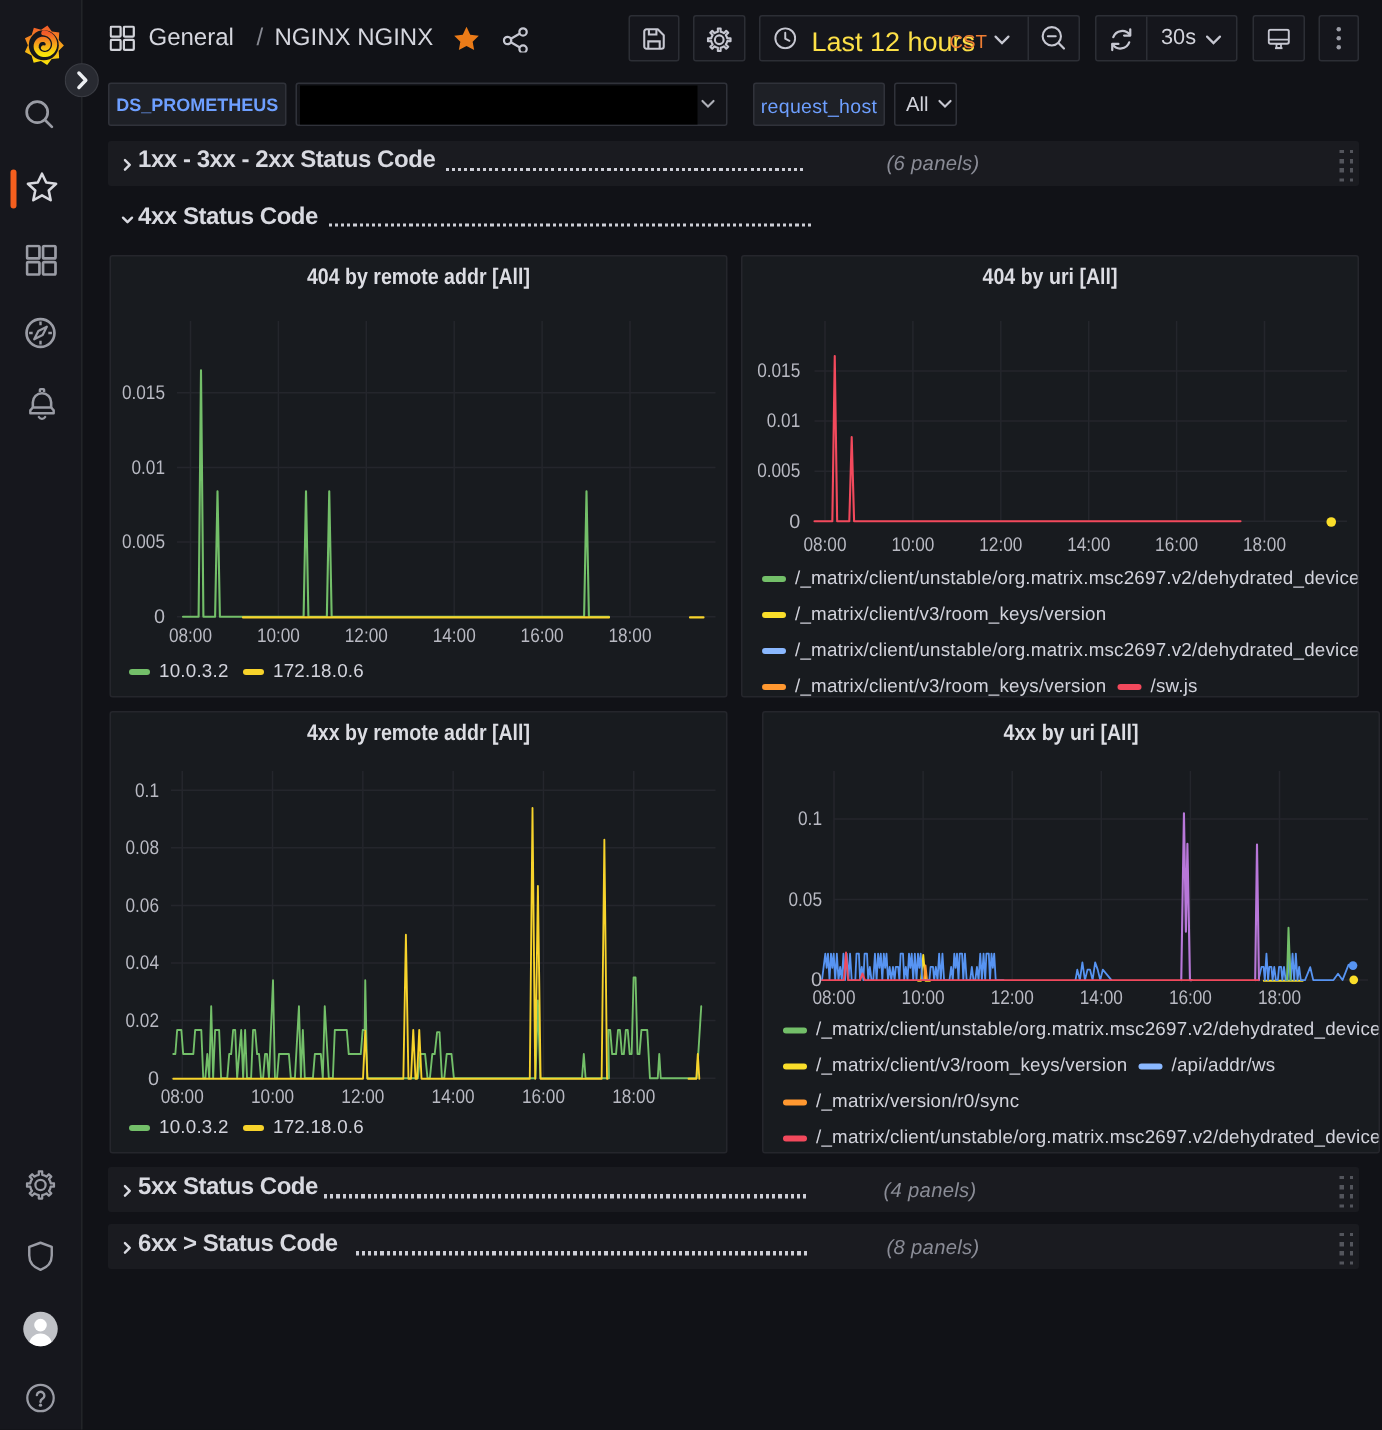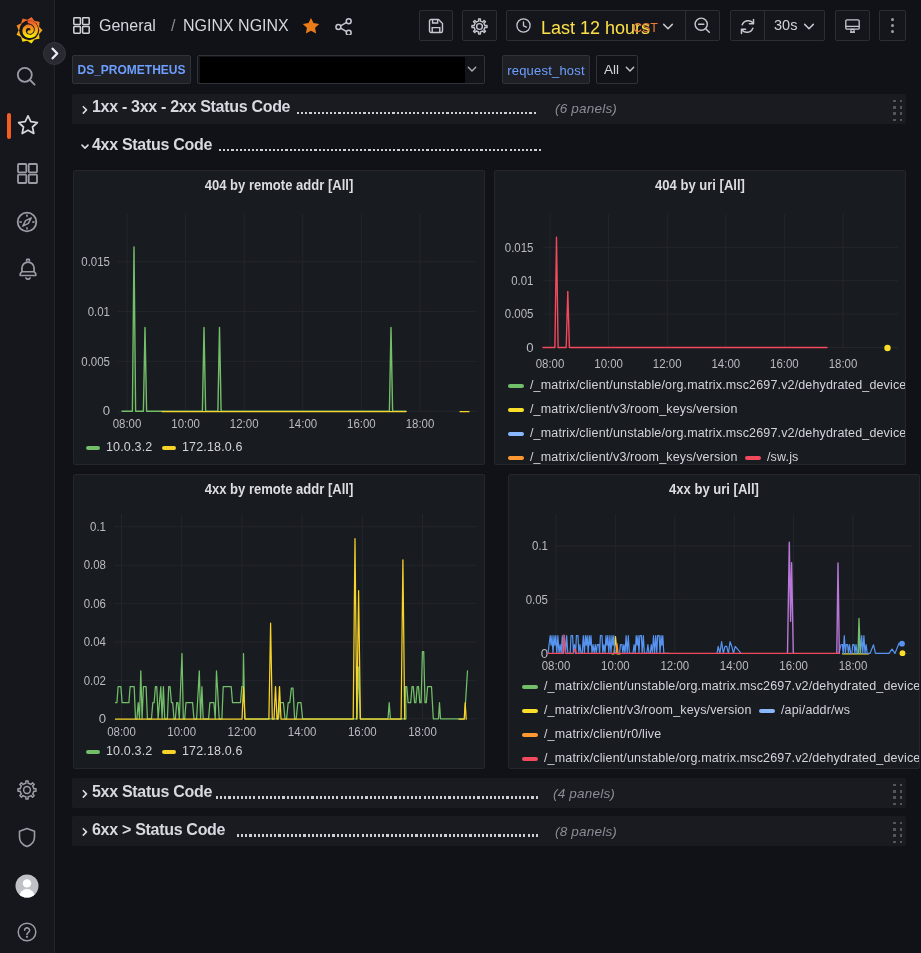--- a/index.html
+++ b/index.html
@@ -3,21 +3,21 @@
 * { margin:0; padding:0; box-sizing:border-box; }
 html,body { width:921px; height:953px; background:#111217; font-family:"Liberation Sans",sans-serif; overflow:hidden; }
 .abs { position:absolute; }
 #sidebar { position:absolute; left:0; top:0; width:55px; height:953px; background:#16171d; border-right:1px solid #222428; }
 .panel { position:absolute; width:412px; height:295px; background:#181b1f; border:1px solid #25262c; border-radius:2px; overflow:hidden; }
 .ptitle { position:absolute; left:0; top:4.5px; width:410px; text-align:center; font-size:15px; font-weight:bold; color:#dcdde3; transform:scaleX(0.87); transform-origin:center; }
 .lmark { position:absolute; height:4px; border-radius:2px; }
 .ltext { position:absolute; font-size:12.5px; color:#d2d3dc; white-space:nowrap; letter-spacing:0.15px; }
 .rowbox { position:absolute; left:72px; width:834px; height:30px; background:#1a1b20; border-radius:2px; }
 .rowtitle { position:absolute; font-size:16px; font-weight:bold; color:#d8d9e0; white-space:nowrap; letter-spacing:-0.3px; }
-.pcount { position:absolute; font-size:13.5px; font-style:italic; color:#8a8c96; letter-spacing:0.2px; }
+.pcount { position:absolute; font-size:13.5px; font-style:italic; color:#8a8c96; letter-spacing:0.2px;margin-left:36px; }
 .navbtn { position:absolute; top:10px; height:31px; border:1px solid #2c2e35; border-radius:2px; background:#15161c; }
 .varbox { position:absolute; top:55px; height:29px; background:#1e2026; border:1px solid #30323a; border-radius:2px; color:#6e9fff; font-weight:bold; font-size:12px; text-align:center; }
 </style></head><body>
 <div id="sidebar"></div>
 <svg style="position:absolute;left:15px;top:16px" width="28" height="28" viewBox="0 0 28 28">
 <defs>
       <linearGradient id="glg" x1="0" y1="0" x2="0" y2="1">
 <stop offset="0" stop-color="#f1592a"></stop>
         <stop offset="1" stop-color="#f9e60a"></stop>
       </linearGradient>
@@ -352,15 +352,15 @@
       <circle cx="394" cy="169.7" r="2.9" fill="#5794f2"></circle>
       <circle cx="394.5" cy="179.2" r="2.9" fill="#fade2a"></circle>
     </svg>
 <div class="lmark" style="left:13px;top:210px;background:#73bf69;width:16px"></div>
     <div class="ltext" style="left:35px;top:204px">/_matrix/client/unstable/org.matrix.msc2697.v2/dehydrated_devices</div>
     <div class="lmark" style="left:13px;top:234px;background:#fade2a;width:16px"></div>
     <div class="ltext" style="left:35px;top:228px">/_matrix/client/v3/room_keys/version</div>
     <div class="lmark" style="left:250px;top:234px;background:#8ab8ff;width:16px"></div>
     <div class="ltext" style="left:272px;top:228px">/api/addr/ws</div>
     <div class="lmark" style="left:13px;top:258px;background:#ff9830;width:16px"></div>
-    <div class="ltext" style="left:35px;top:252px">/_matrix/client/r0/live</div>
+    <div class="ltext" style="left:35px;top:252px">/_matrix/version/r0/sync</div>
     <div class="lmark" style="left:13px;top:282px;background:#f2495c;width:16px"></div>
     <div class="ltext" style="left:35px;top:276px">/_matrix/client/unstable/org.matrix.msc2697.v2/dehydrated_devices</div>
 </div>
 </body></html>

